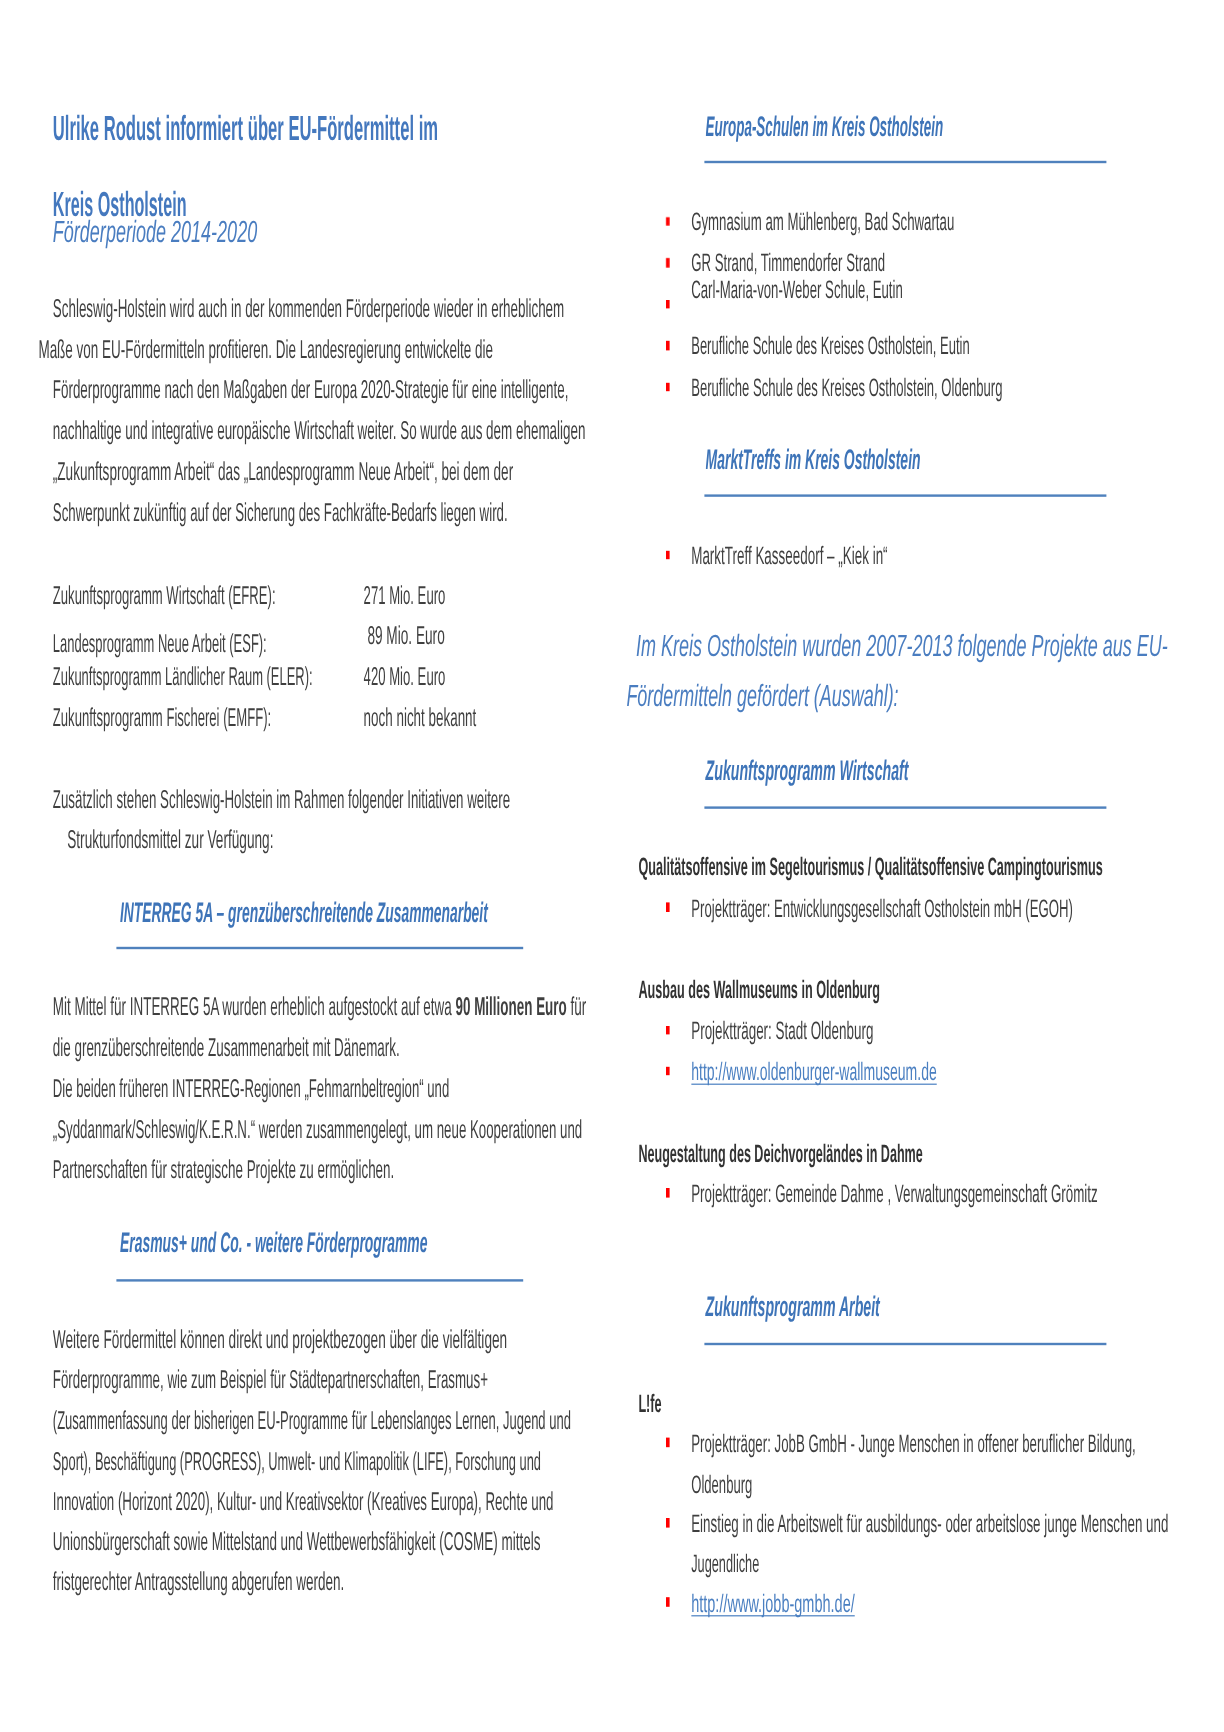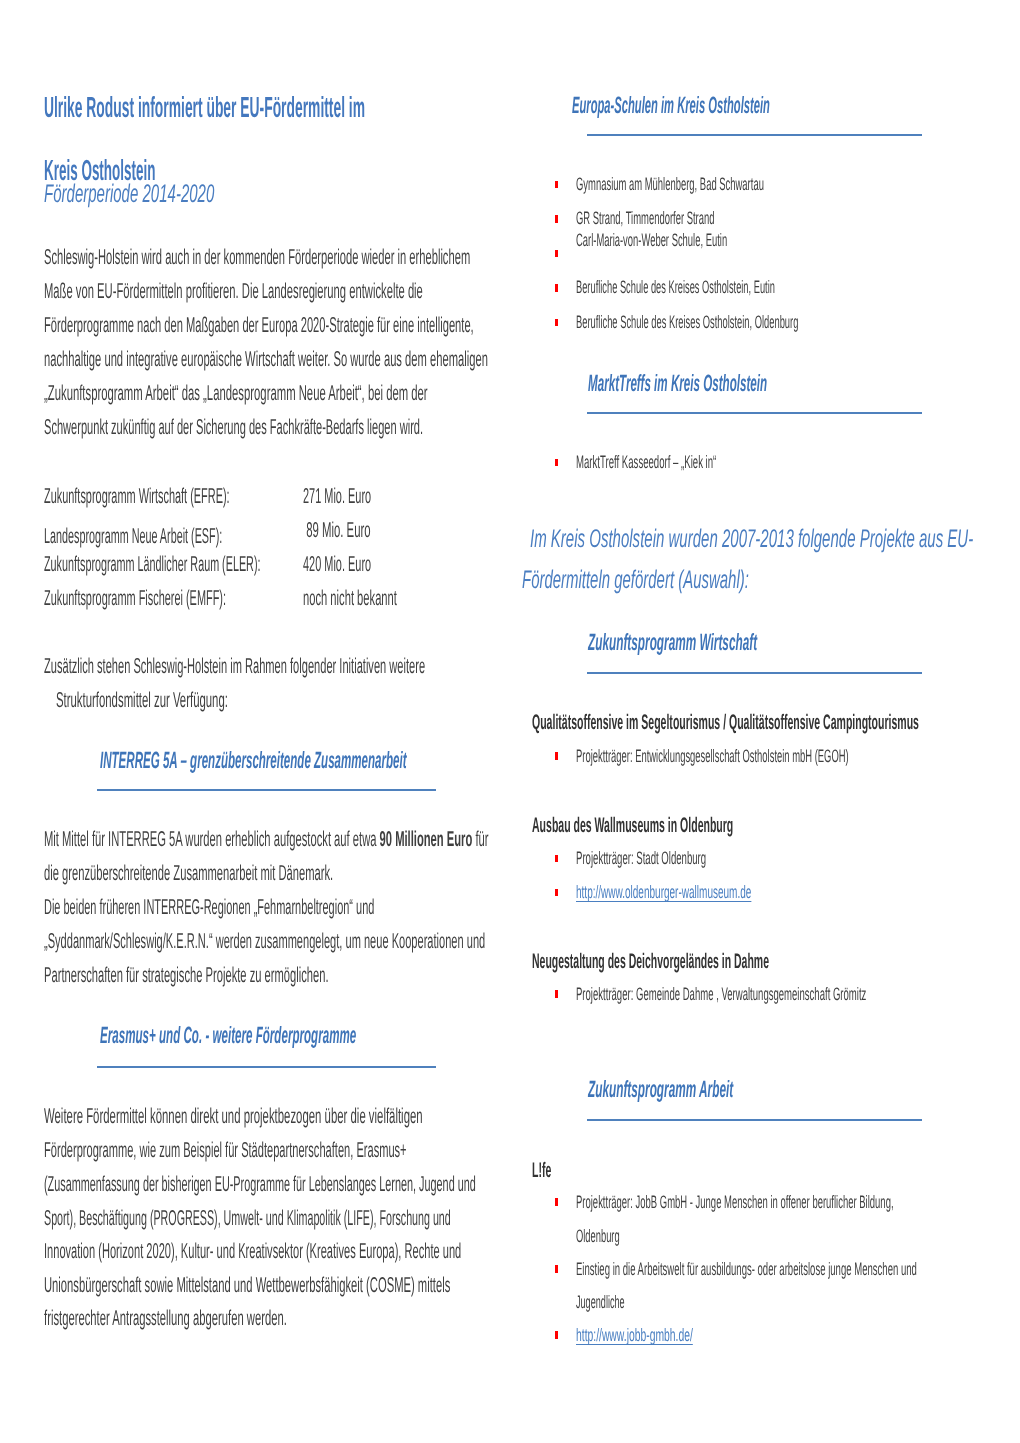--- a/index.html
+++ b/index.html
@@ -15,38 +15,38 @@
   .h1 .n{transform:scaleX(.478) translateZ(0);}
   .h2{color:#4A7DC0;font-style:italic;font-size:25.5px;}
   .h2 .n{transform:scaleX(.591) translateZ(0);}
   .body{color:#3f3f3f;font-size:21.5px;}
   .body .n{transform:scaleX(.521) translateZ(0);}
   .sect{color:#3E74B8;font-style:italic;font-weight:bold;font-size:23.5px;}
   .sect .n{transform:scaleX(.49) translateZ(0);}
   .rule{position:absolute;height:1.5px;background:#4F81BD;}
   .sub{color:#333;font-weight:bold;font-size:21px;}
   .sub .n{transform:scaleX(.501) translateZ(0);}
-  .li{color:#3f3f3f;font-size:18px;}
+  .li{color:#3f3f3f;font-size:21px;}
   .li .n{transform:scaleX(.525) translateZ(0);}
   .bullet{position:absolute;background:#FF0000;width:3.7px;height:7.5px;}
   .link{color:#4A7FC1;text-decoration:underline;text-decoration-skip-ink:none;text-decoration-thickness:1px;text-underline-offset:3px;}
   .li .n.link{transform:scaleX(.560) translateZ(0);}
 </style>
 </head>
 <body>
 
 <div class="page">
   <div id="left-column">
 
     <div class="ln h1" style="left:44px;top:92px"><span class="n" style="transform:scaleX(0.4778) translateZ(0)">Ulrike Rodust informiert über EU-Fördermittel im</span></div>
     <div class="ln h1" style="left:44px;top:155px"><span class="n" style="transform:scaleX(0.4642) translateZ(0)">Kreis Ostholstein</span></div>
     <div class="ln h2" style="left:44px;top:179.6px"><span class="n" style="transform:scaleX(0.5889) translateZ(0)">Förderperiode 2014-2020</span></div>
 
     <div class="ln body" style="left:44px;top:245px"><span class="n" style="transform:scaleX(0.5199) translateZ(0)">Schleswig-Holstein wird auch in der kommenden Förderperiode wieder in erheblichem</span></div>
-    <div class="ln body" style="left:44px;top:279px"><span class="n" style="transform:scaleX(0.5223) translateZ(0)">Maße von EU-Fördermitteln profitieren. Die Landesregierung entwickelte die</span></div>
+    <div class="ln body" style="left:32px;top:279px"><span class="n" style="transform:scaleX(0.5223) translateZ(0)">Maße von EU-Fördermitteln profitieren. Die Landesregierung entwickelte die</span></div>
     <div class="ln body" style="left:44px;top:313px"><span class="n" style="transform:scaleX(0.5188) translateZ(0)">Förderprogramme nach den Maßgaben der Europa 2020-Strategie für eine intelligente,</span></div>
     <div class="ln body" style="left:44px;top:347px"><span class="n" style="transform:scaleX(0.5209) translateZ(0)">nachhaltige und integrative europäische Wirtschaft weiter. So wurde aus dem ehemaligen</span></div>
     <div class="ln body" style="left:44px;top:381px"><span class="n" style="transform:scaleX(0.5263) translateZ(0)">„Zukunftsprogramm Arbeit“ das „Landesprogramm Neue Arbeit“, bei dem der</span></div>
     <div class="ln body" style="left:44px;top:415px"><span class="n" style="transform:scaleX(0.5149) translateZ(0)">Schwerpunkt zukünftig auf der Sicherung des Fachkräfte-Bedarfs liegen wird.</span></div>
 
     <div class="ln body" style="left:44px;top:483.8px"><span class="n" style="transform:scaleX(0.5077) translateZ(0)">Zukunftsprogramm Wirtschaft (EFRE):</span></div>
     <div class="ln body" style="left:303px;top:483.8px"><span class="n" style="transform:scaleX(0.5090) translateZ(0)">271 Mio. Euro</span></div>
     <div class="ln body" style="left:44px;top:524px"><span class="n" style="transform:scaleX(0.5023) translateZ(0)">Landesprogramm Neue Arbeit (ESF):</span></div>
     <div class="ln body" style="left:303px;top:517.8px"><span class="n" style="transform:scaleX(0.5289) translateZ(0)"> 89 Mio. Euro</span></div>
     <div class="ln body" style="left:44px;top:551.8px"><span class="n" style="transform:scaleX(0.5019) translateZ(0)">Zukunftsprogramm Ländlicher Raum (ELER):</span></div>
@@ -73,21 +73,21 @@
     <div class="ln body" style="left:44px;top:1138.1px"><span class="n" style="transform:scaleX(0.5156) translateZ(0)">Förderprogramme, wie zum Beispiel für Städtepartnerschaften, Erasmus+</span></div>
     <div class="ln body" style="left:44px;top:1172.1px"><span class="n" style="transform:scaleX(0.5046) translateZ(0)">(Zusammenfassung der bisherigen EU-Programme für Lebenslanges Lernen, Jugend und</span></div>
     <div class="ln body" style="left:44px;top:1205.5px"><span class="n" style="transform:scaleX(0.4977) translateZ(0)">Sport), Beschäftigung (PROGRESS), Umwelt- und Klimapolitik (LIFE), Forschung und</span></div>
     <div class="ln body" style="left:44px;top:1239.0px"><span class="n" style="transform:scaleX(0.5157) translateZ(0)">Innovation (Horizont 2020), Kultur- und Kreativsektor (Kreatives Europa), Rechte und</span></div>
     <div class="ln body" style="left:44px;top:1272.5px"><span class="n" style="transform:scaleX(0.5226) translateZ(0)">Unionsbürgerschaft sowie Mittelstand und Wettbewerbsfähigkeit (COSME) mittels</span></div>
     <div class="ln body" style="left:44px;top:1306.0px"><span class="n" style="transform:scaleX(0.5239) translateZ(0)">fristgerechter Antragsstellung abgerufen werden.</span></div>
   </div>
 
   <div id="right-column">
 
-    <div class="ln sect" style="left:572px;top:92px"><span class="n" style="transform:scaleX(0.4766) translateZ(0)">Europa-Schulen im Kreis Ostholstein</span></div>
+    <div class="ln sect" style="left:588px;top:92px"><span class="n" style="transform:scaleX(0.4766) translateZ(0)">Europa-Schulen im Kreis Ostholstein</span></div>
     <div class="rule" style="left:587px;top:134px;width:335px"></div>
 
     <div class="bullet" style="left:554.6px;top:180.8px"></div>
     <div class="ln li" style="left:576px;top:173.9px"><span class="n" style="transform:scaleX(0.5246) translateZ(0)">Gymnasium am Mühlenberg, Bad Schwartau</span></div>
     <div class="bullet" style="left:554.6px;top:215.3px"></div>
     <div class="ln li" style="left:576px;top:208.4px"><span class="n" style="transform:scaleX(0.5244) translateZ(0)">GR Strand, Timmendorfer Strand</span></div>
     <div class="bullet" style="left:554.6px;top:249.7px"></div>
     <div class="ln li" style="left:576px;top:230px"><span class="n" style="transform:scaleX(0.5234) translateZ(0)">Carl-Maria-von-Weber Schule, Eutin</span></div>
     <div class="bullet" style="left:554.6px;top:284.2px"></div>
     <div class="ln li" style="left:576px;top:277.3px"><span class="n" style="transform:scaleX(0.5163) translateZ(0)">Berufliche Schule des Kreises Ostholstein, Eutin</span></div>

